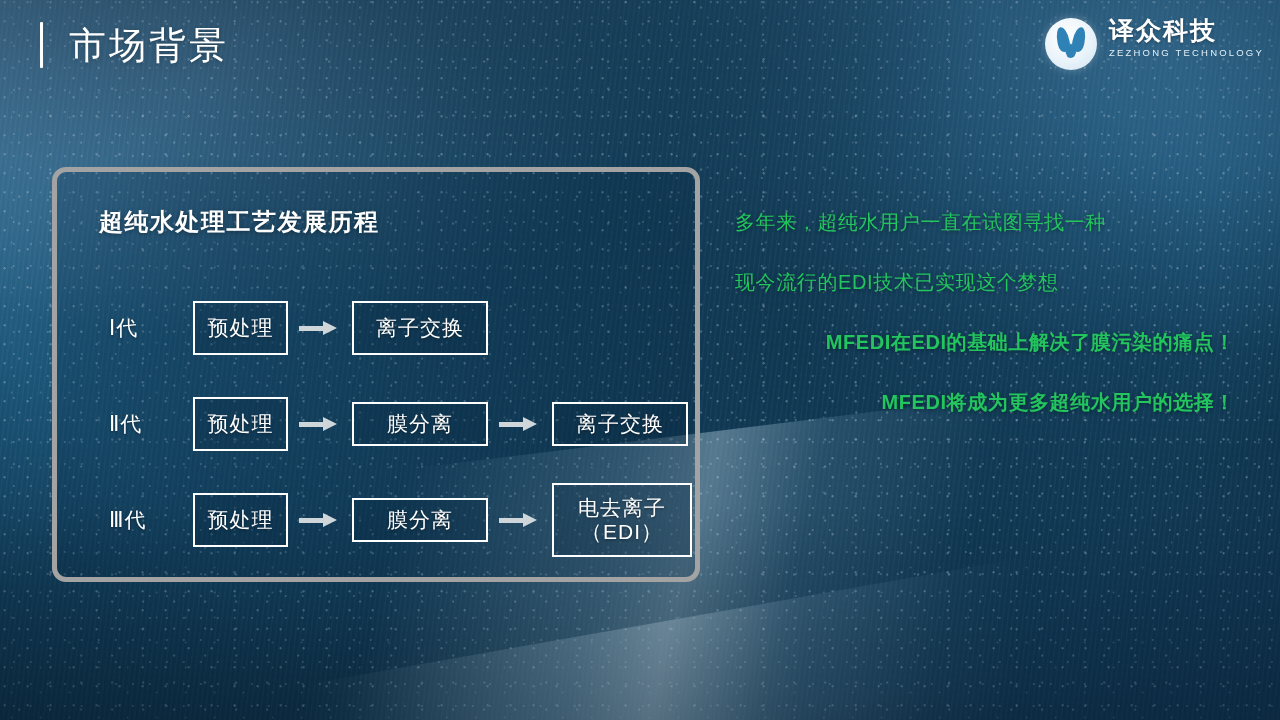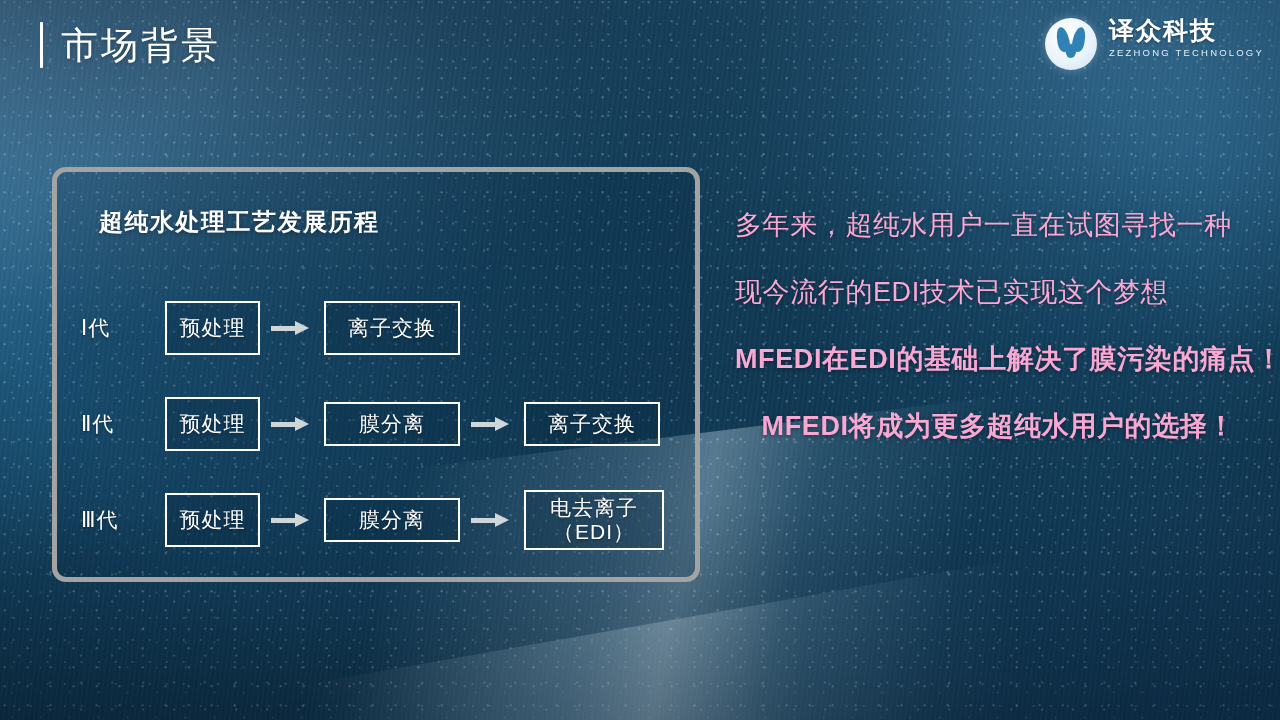--- a/index.html
+++ b/index.html
@@ -79,21 +79,21 @@
       linear-gradient(to bottom, rgba(6,26,42,0.18) 0%, rgba(0,0,0,0) 22%, rgba(0,0,0,0) 70%, rgba(5,24,40,0.35) 100%);
   }
 
   
   .title-wrap {
     position: absolute;
     left: 40px;
     top: 22px;
     display: flex;
     align-items: center;
-    gap: 18px;
+    gap: 26px;
   }
   .title-bar {
     width: 3px;
     height: 46px;
     background: #ffffff;
     border-radius: 1px;
   }
   .title-text {
     color: #ffffff;
     font-size: 37px;
@@ -185,20 +185,21 @@
     left: 0;
     top: 108px;
     width: 100%;
   }
   .flow-row {
     display: flex;
     align-items: center;
     height: 96px;
     padding-left: 24px;
     box-sizing: border-box;
+    margin-left: 28px;
   }
   .gen-label {
     width: 84px;
     flex: none;
     color: #ffffff;
     font-size: 21px;
     letter-spacing: 1px;
     text-shadow: 0 1px 3px rgba(0,0,0,0.4);
   }
   .node {
@@ -211,21 +212,21 @@
     font-size: 21px;
     letter-spacing: 1px;
     box-sizing: border-box;
     background: rgba(8,40,62,0.26);
     text-shadow: 0 1px 3px rgba(0,0,0,0.4);
     flex: none;
   }
   .node.pre    { width: 95px;  height: 54px; }
   .node.wide   { width: 136px; height: 54px; }
   .node.tall   { width: 136px; height: 44px; }
-  .node.edi    { width: 140px; height: 60px; line-height: 1.15; }
+  .node.edi    { width: 140px; height: 74px; line-height: 1.15; }
 
   .arrow {
     flex: none;
     width: 46px;
     height: 14px;
     position: relative;
     margin: 0 9px;
   }
   .arrow::before {
     content: "";
@@ -249,22 +250,22 @@
   }
 
   
   .right-text {
     position: absolute;
     left: 735px;
     top: 212px;
     width: 500px;
   }
   .rt-line {
-    color: #f9a8d4;
-    font-size: 27px;
+    color: #22c55e;
+    font-size: 20px;
     line-height: 1;
     letter-spacing: 0.6px;
     margin-bottom: 40px;
     text-shadow: 0 1px 4px rgba(0,0,0,0.42);
     white-space: nowrap;
   }
   .rt-line.bold { font-weight: 700; text-align: right; }
   .rt-line:last-child { margin-bottom: 0; }
 </style>
 </head>

